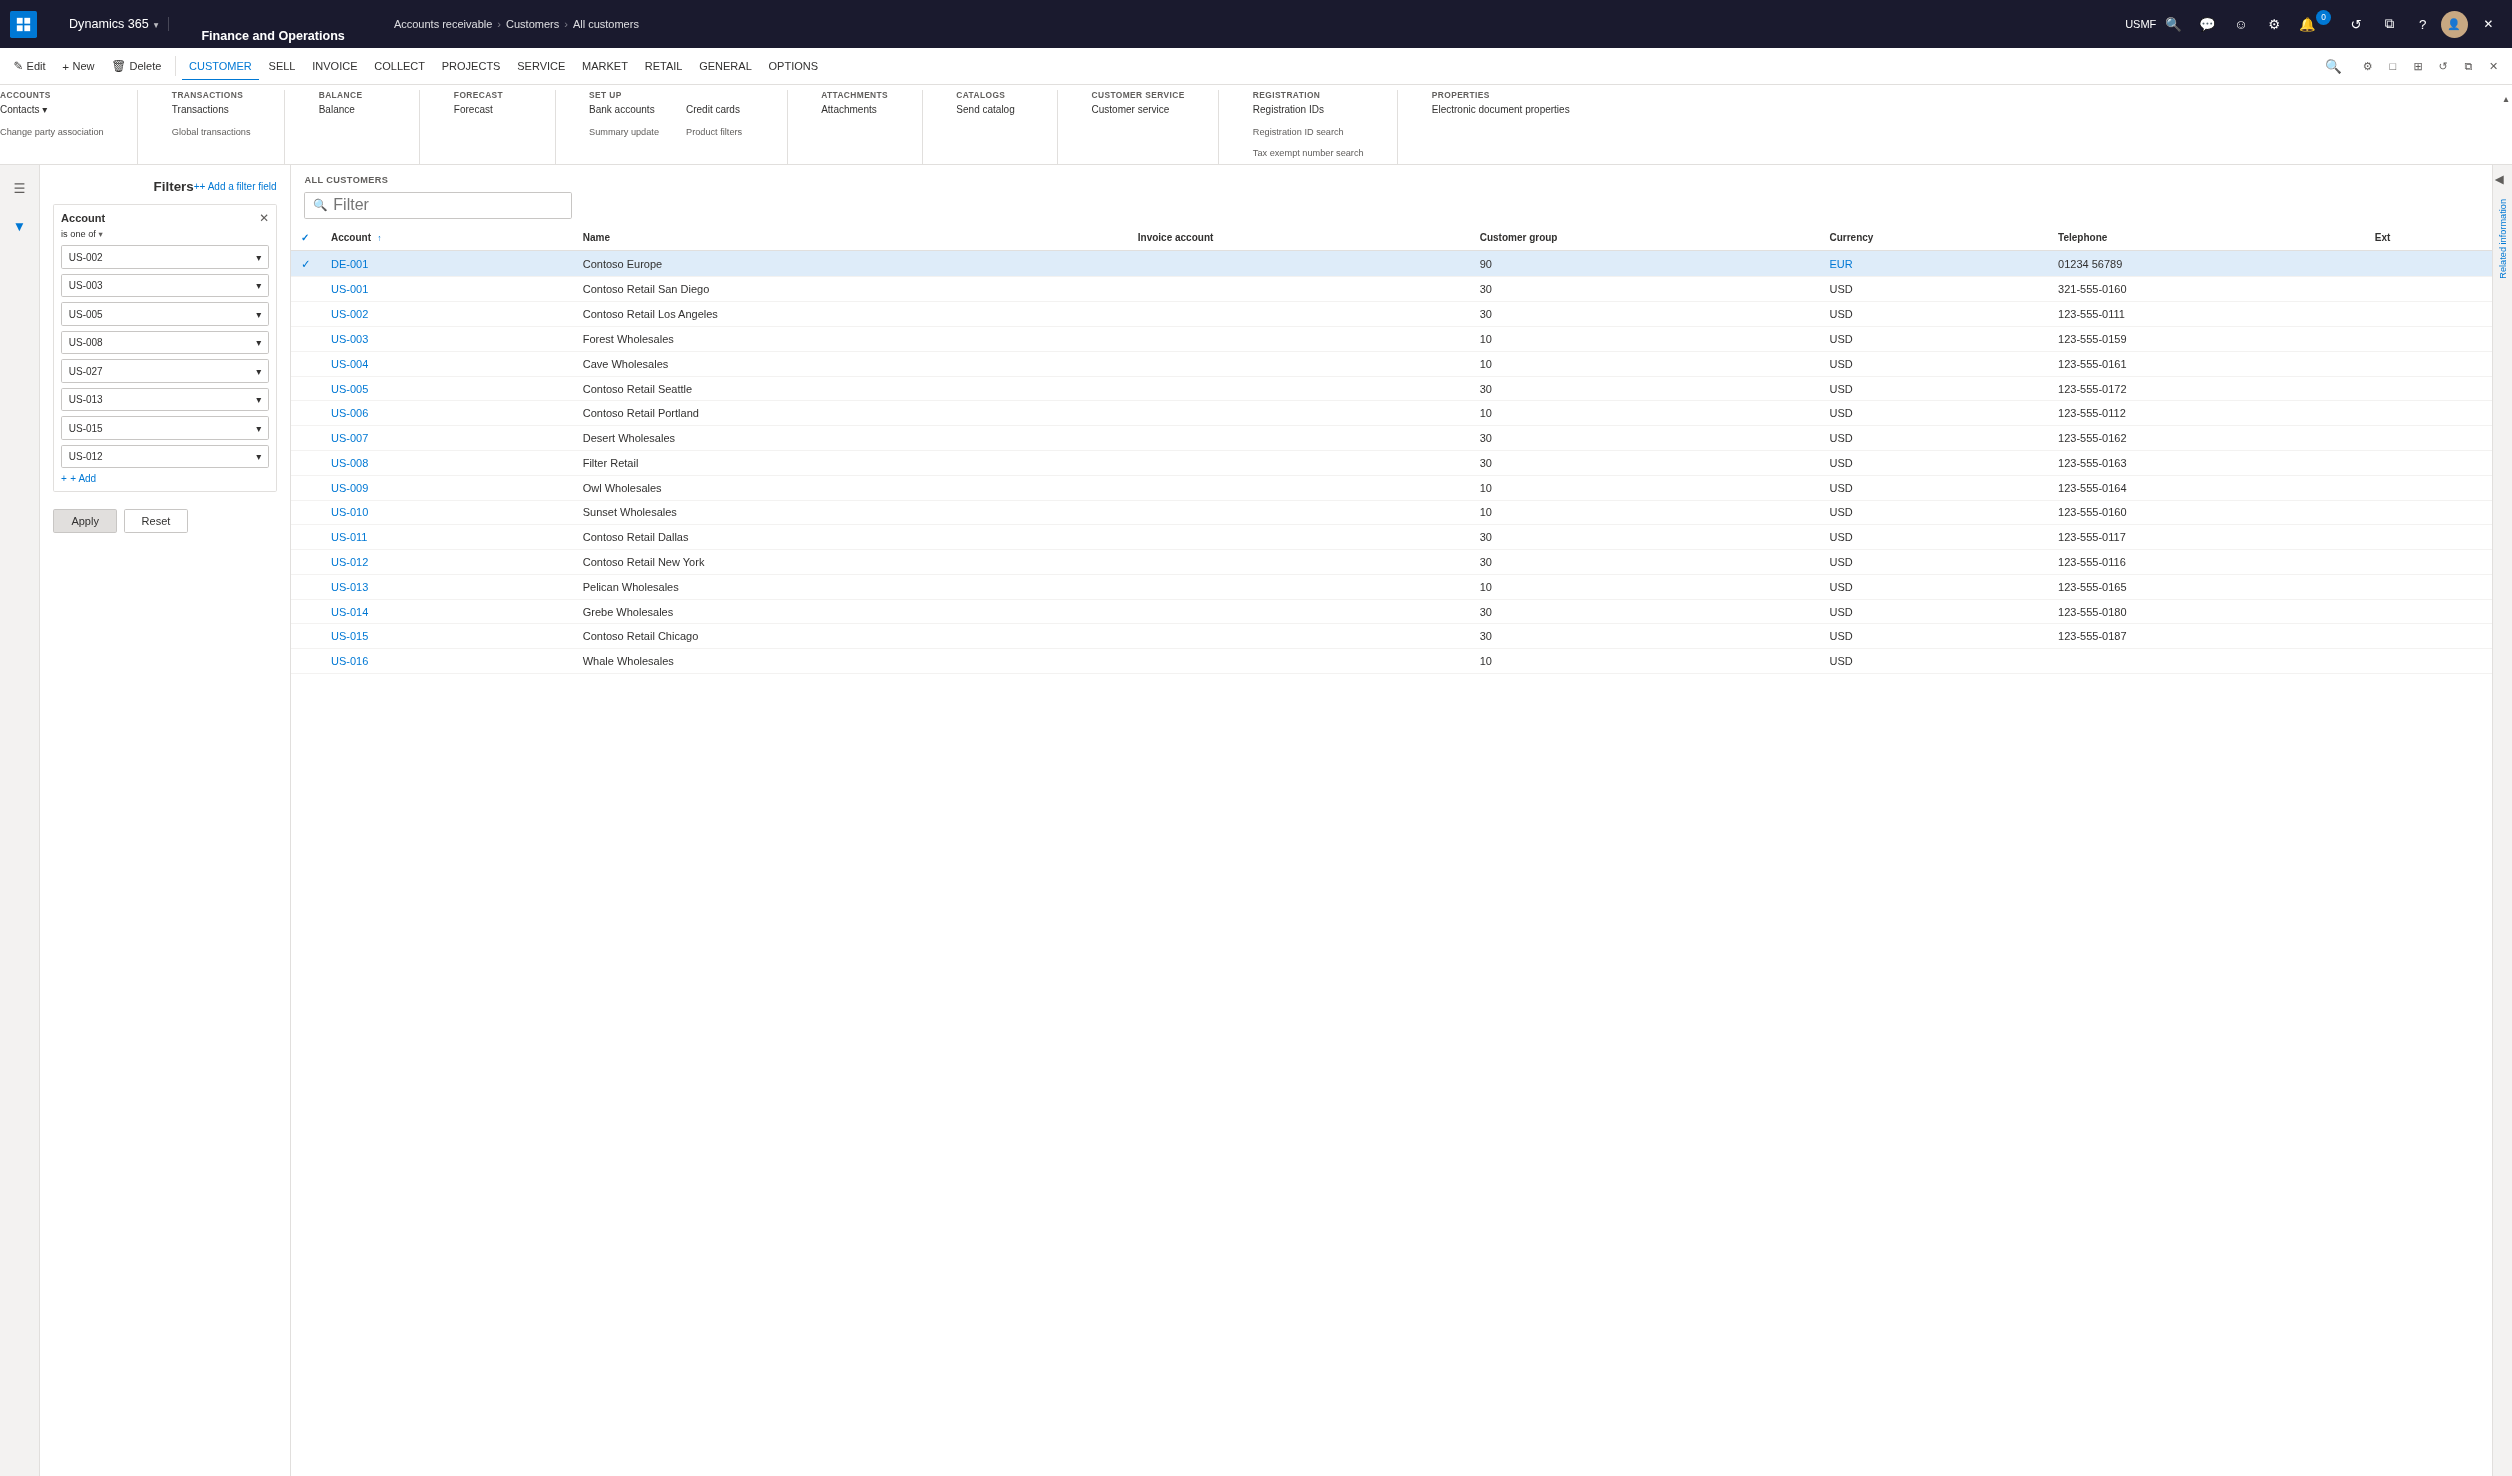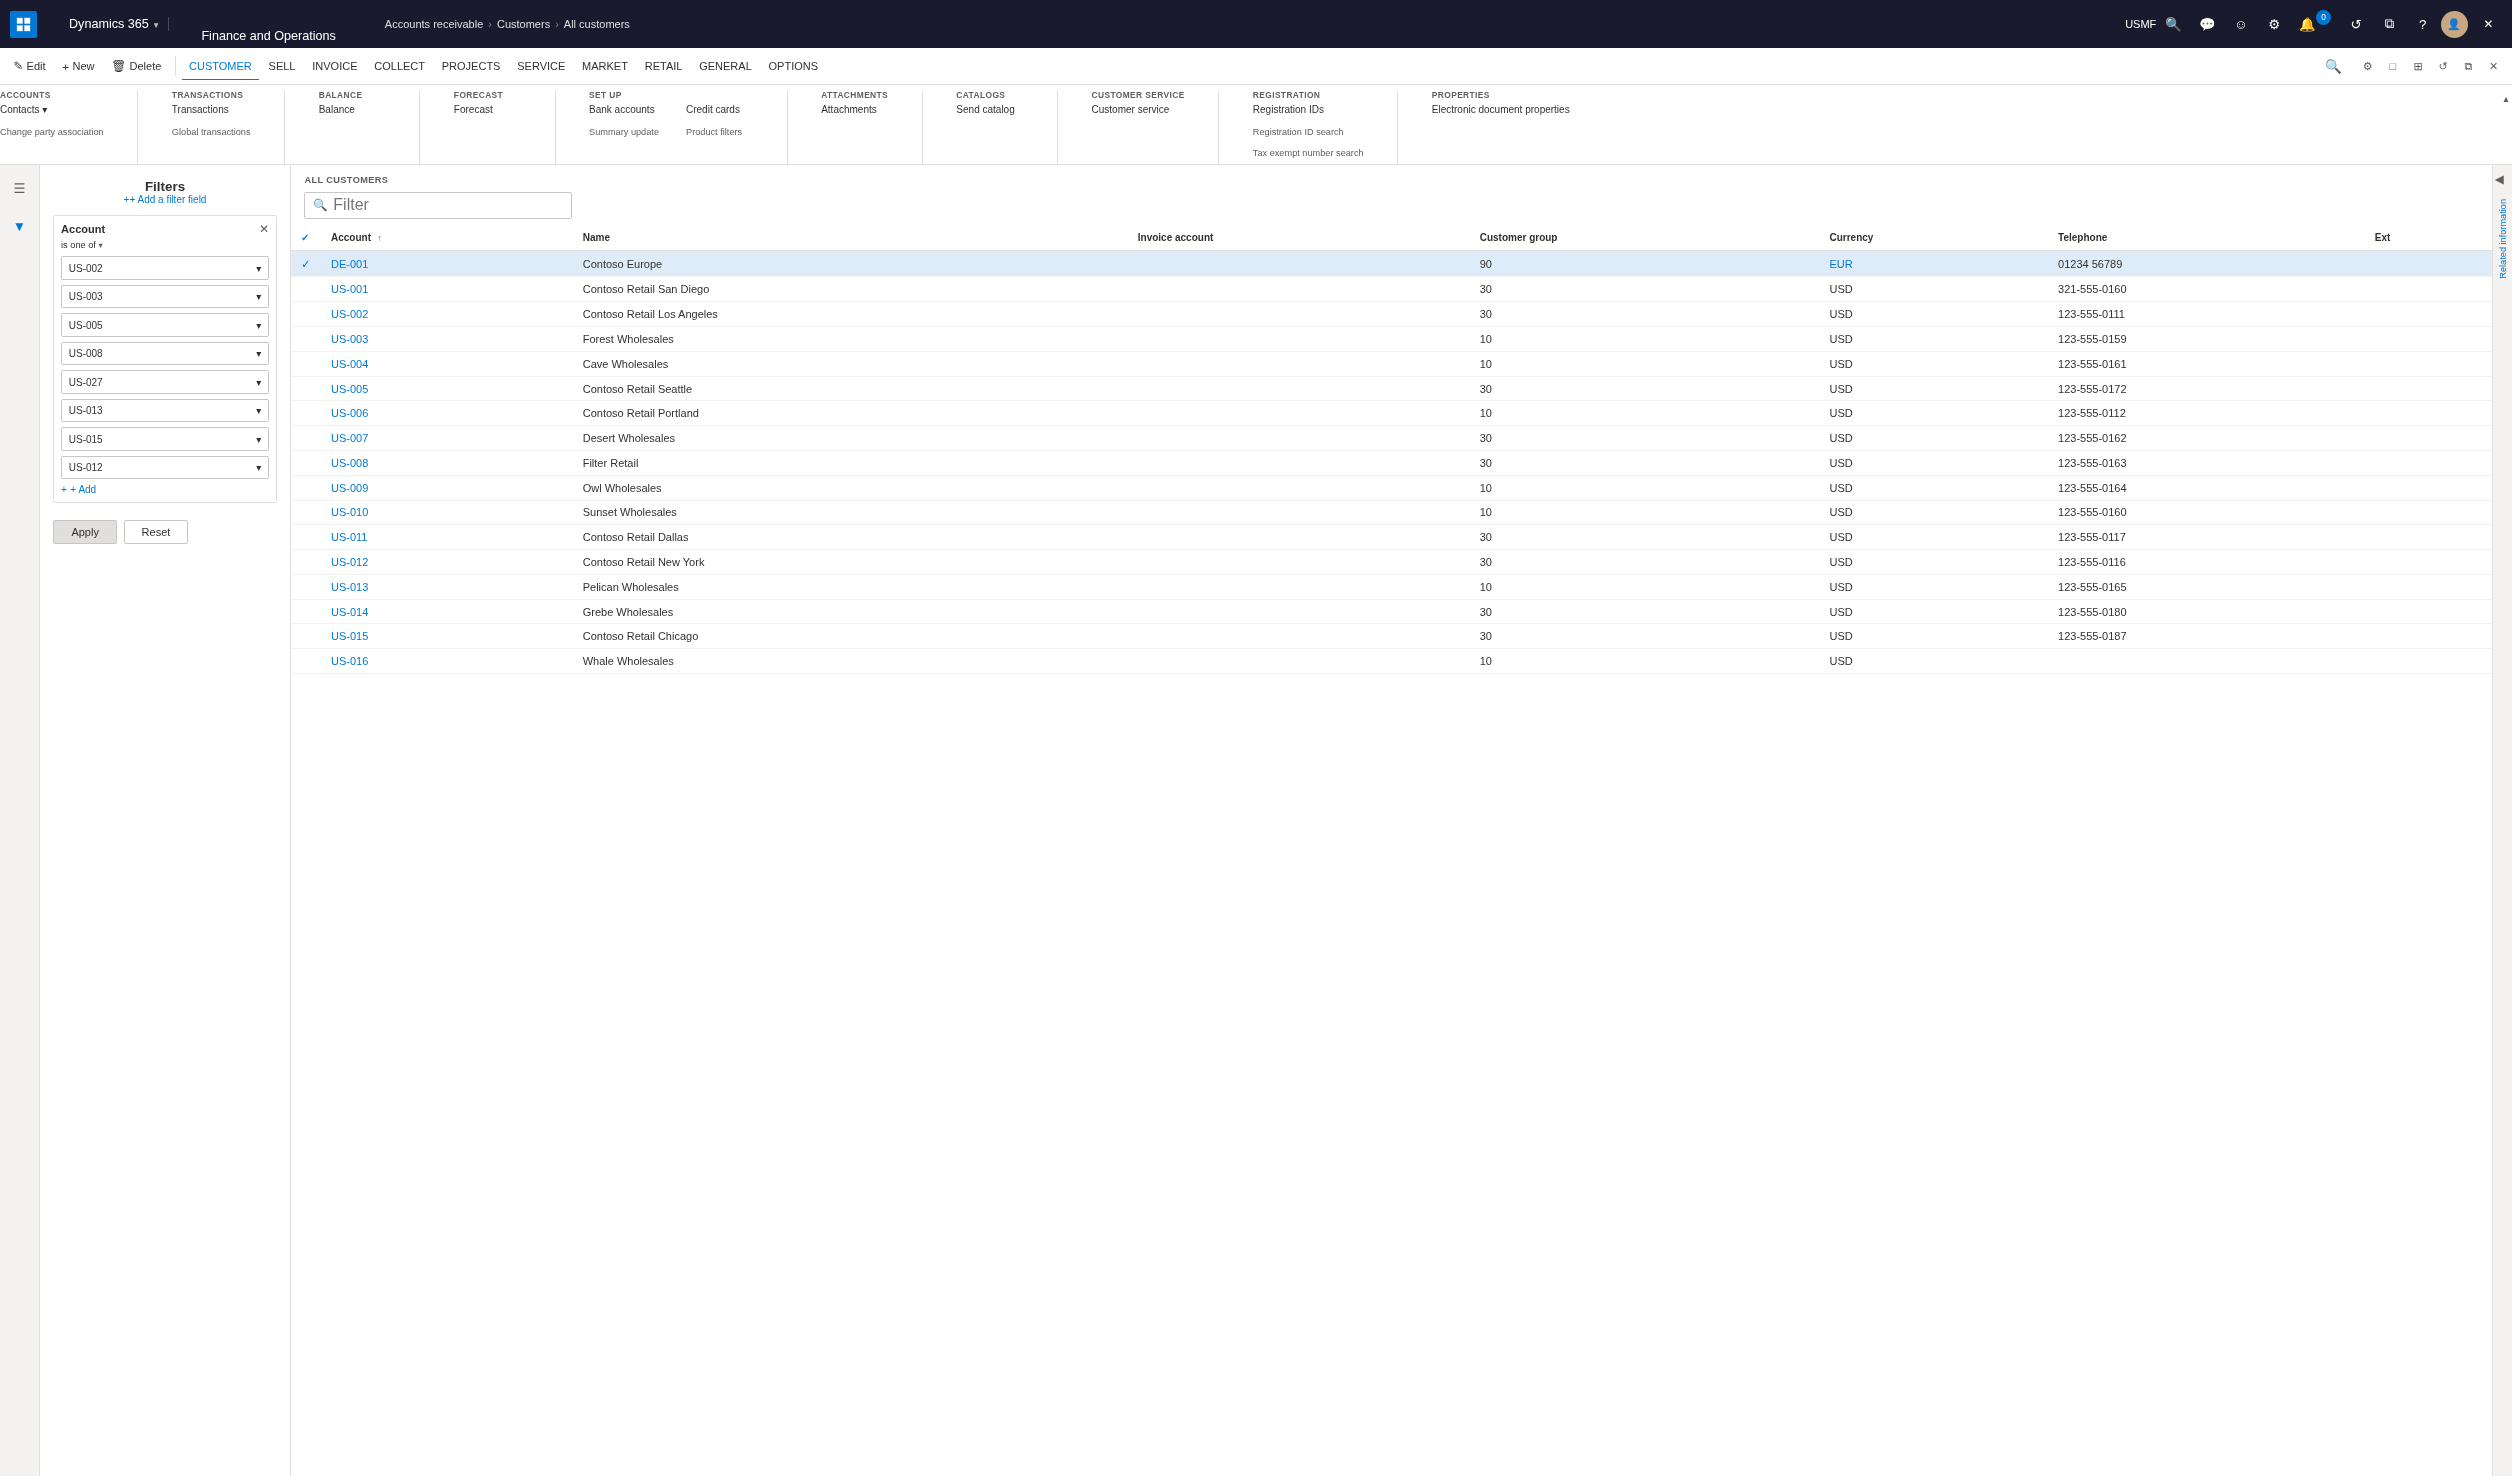--- a/index.html
+++ b/index.html
@@ -25,21 +25,21 @@
     }
     .top-bar-apps svg { width: 15px; height: 15px; fill: white; }
     .top-bar-brand {
       display: flex; align-items: center; gap: 5px;
       font-size: 12.6px; font-weight: 400; color: white;
       padding: 0 10px;
       border-right: 0.8px solid rgba(255,255,255,0.2);
     }
     .top-bar-brand .chevron { font-size: 9.2px; opacity: 0.7; }
     .top-bar-app-name {
-      font-size: 12.6px; font-weight: 400; color: white;
+      font-size: 12.6px; font-weight: 700; color: white;
       padding: 0 10px;
       margin-top: 24px;
     }
     .top-bar-breadcrumb {
       flex: 1;
       display: flex; align-items: center; gap: 5px;
       font-size: 11px; color: rgba(255,255,255,0.85);
       padding-left: 17px;
     }
     .top-bar-breadcrumb .sep { opacity: 0.5; }
@@ -126,21 +126,21 @@
 
     
     .filter-panel {
       width: 251px; background: white;
       border-right: 0.8px solid #e1dfdd;
       padding: 13.4px; flex-shrink: 0;
       display: flex; flex-direction: column; gap: 10px;
       overflow-y: auto;
     }
     .filter-header {
-      display: flex; align-items: center; justify-content: flex-start; flex-direction: column;
+      display: flex; align-items: center; justify-content: flex-end;
     }
     .filter-title { font-size: 13.4px; font-weight: 600; color: #323130; }
     .filter-add-btn {
       display: flex; align-items: center; gap: 3.4px;
       font-size: 10px; color: #0078d4; cursor: pointer; border: none; background: transparent;
     }
 
     .filter-field-container {
       border: 0.8px solid #e1dfdd;
       border-radius: 1.7px; padding: 6.7px;

